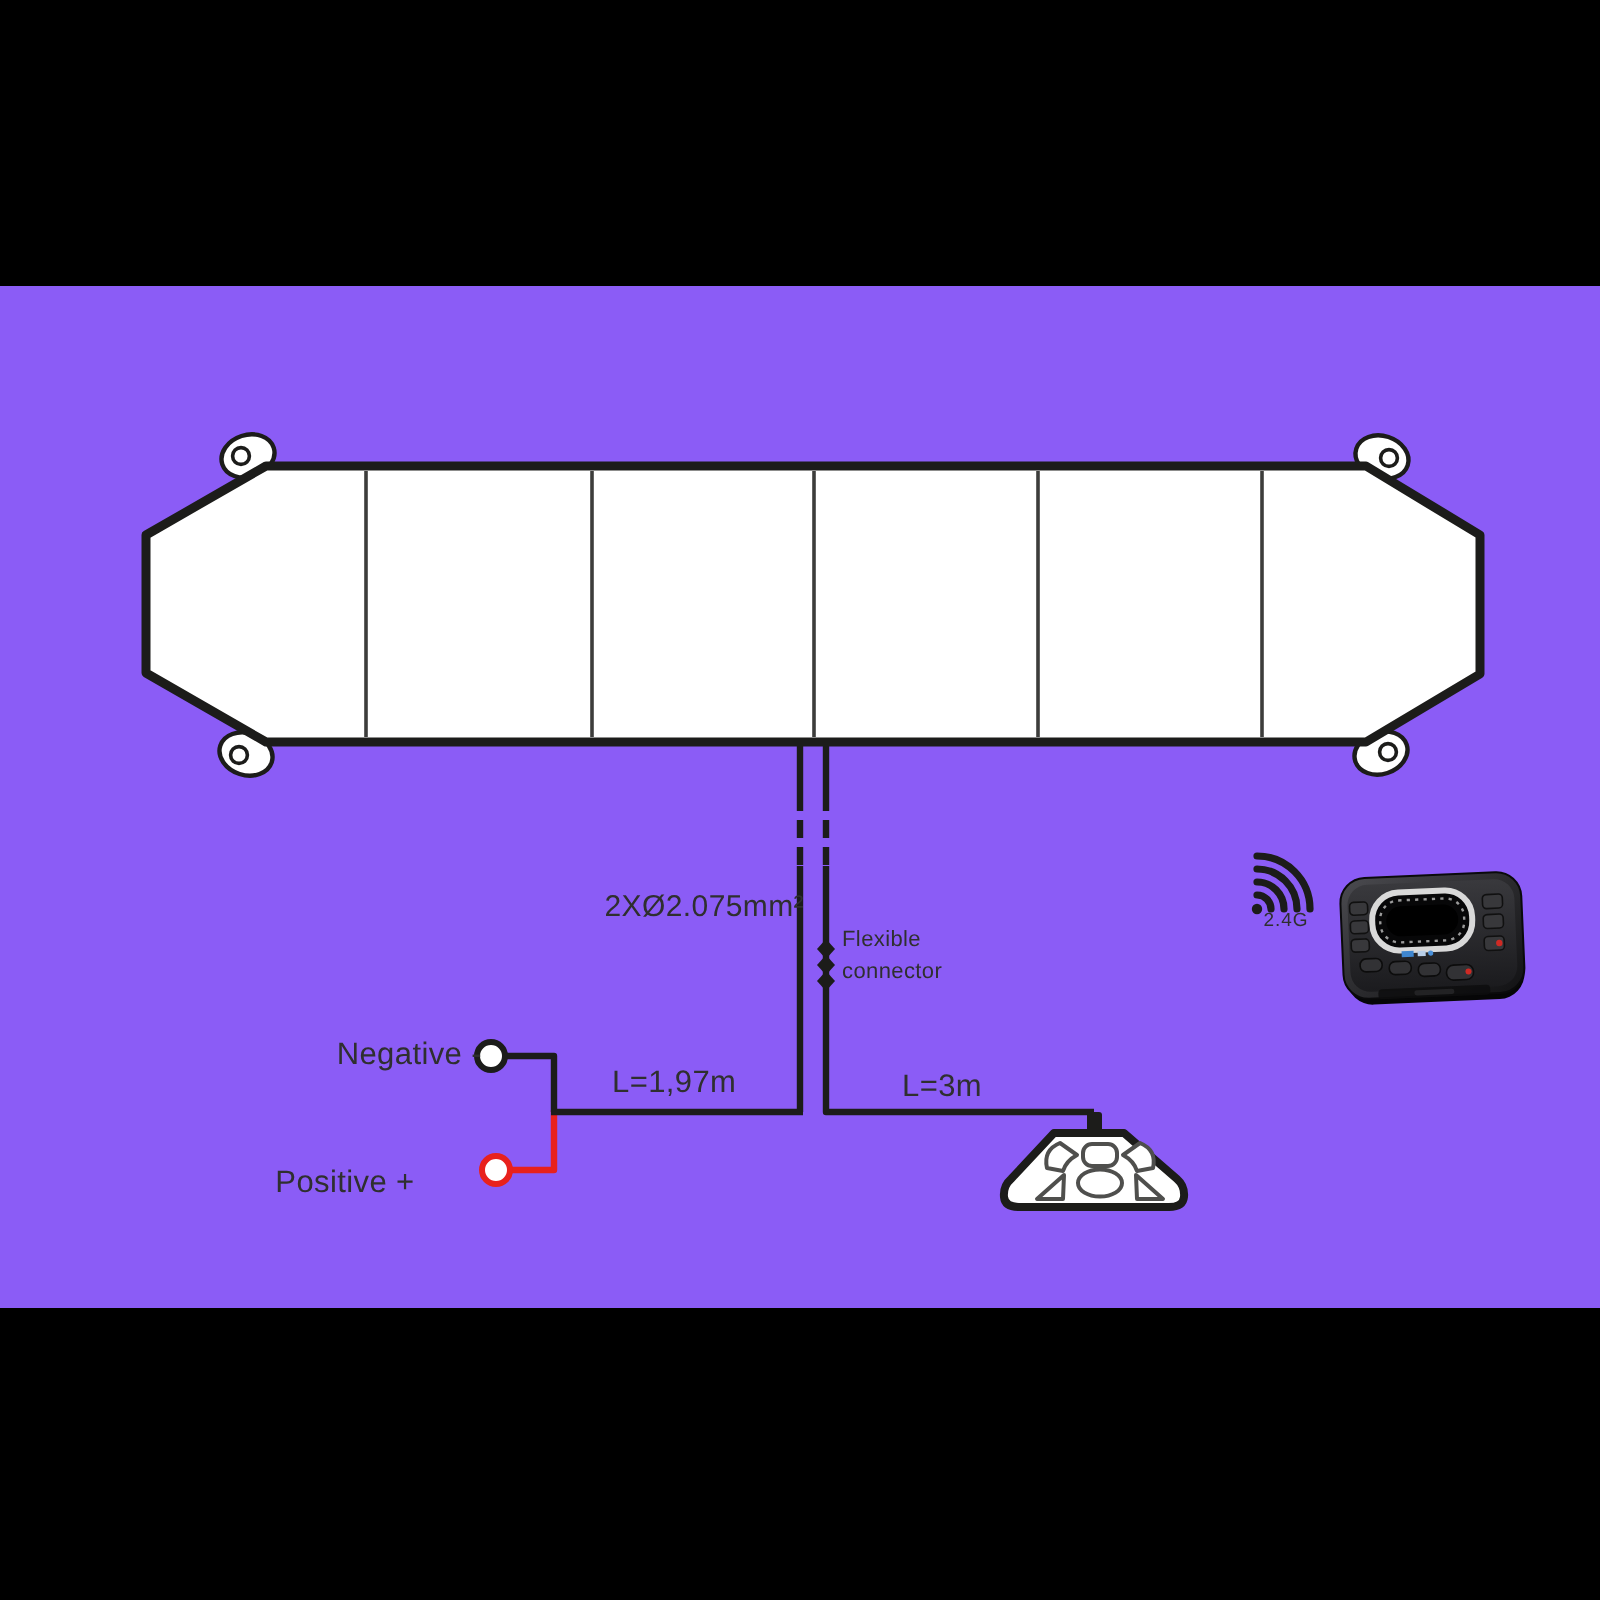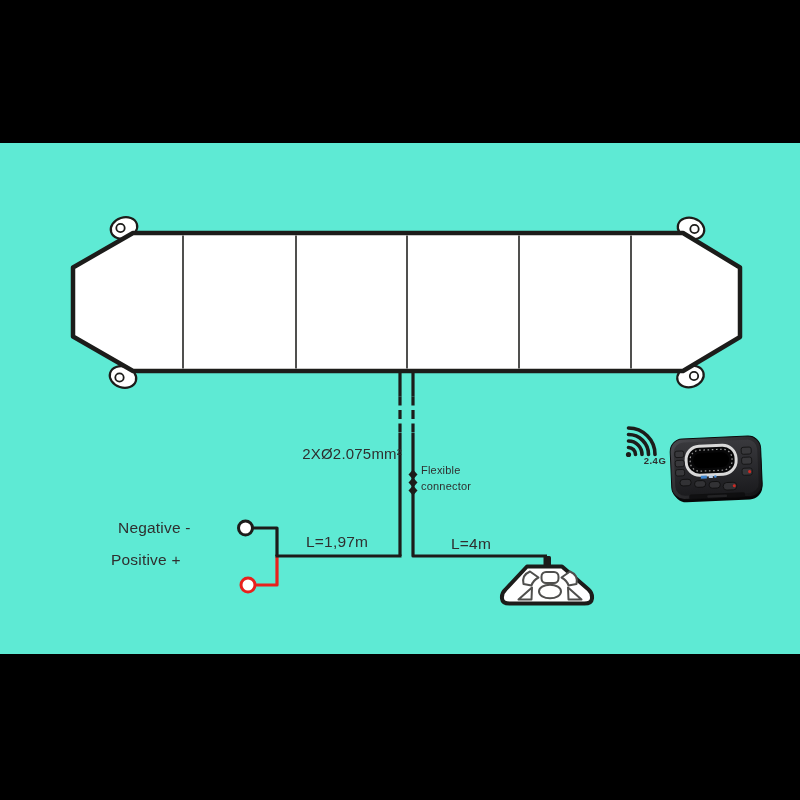--- a/index.html
+++ b/index.html
@@ -3,35 +3,35 @@
 <meta charset="utf-8">
 <style>
   html,body{margin:0;padding:0;}
   body{
     width:800px;height:800px;position:relative;overflow:hidden;
     background:#000;
     font-family:"Liberation Sans", sans-serif;
   }
   .canvas{
     position:absolute;left:0;top:143px;width:800px;height:511px;
-    background:#5eead4;
+    background:#8b5cf6;
   }
   .diagram-svg{position:absolute;left:0;top:0;}
   .lbl{
     position:absolute;color:#2f2f2f;white-space:nowrap;
     font-size:15.5px;letter-spacing:.2px;
   }
   .lbl.spec{left:250px;top:302px;width:152px;text-align:right;font-size:15px;}
   .lbl.flex{left:421px;top:320px;font-size:11px;line-height:15.5px;}
-  .lbl.neg{left:118px;top:376px;width:123px;text-align:left;}
-  .lbl.pos{left:111px;top:408px;width:123px;text-align:left;}
+  .lbl.neg{left:118px;top:376px;width:123px;text-align:right;}
+  .lbl.pos{left:111px;top:440px;width:123px;text-align:center;}
   .lbl.lmain{left:306px;top:390px;}
   .lbl.lremote{left:451px;top:392px;}
   .lbl.band{left:627px;top:312px;width:32px;text-align:center;
-    font-size:9.5px;font-weight:bold;letter-spacing:.5px;margin-left:12px;}
+    font-size:9.5px;font-weight:normal;letter-spacing:.5px;}
 </style>
 </head>
 <body>
 
 <div class="canvas">
 
   <svg class="diagram-svg" width="800" height="511" viewBox="0 143 800 511">
     <defs>
       <linearGradient id="gBody" x1="0" y1="0" x2="1" y2="1">
         <stop offset="0" stop-color="#4b4b50"></stop>
@@ -156,16 +156,16 @@
 
   <div class="lbl flex">
     <div>Flexible</div>
     <div>connector</div>
   </div>
 
   <div class="lbl neg">Negative -</div>
   <div class="lbl pos">Positive +</div>
 
   <div class="lbl lmain">L=1,97m</div>
-  <div class="lbl lremote">L=4m</div>
+  <div class="lbl lremote">L=3m</div>
 
   <div class="lbl band">2.4G</div>
 </div>
 
 </body></html>

